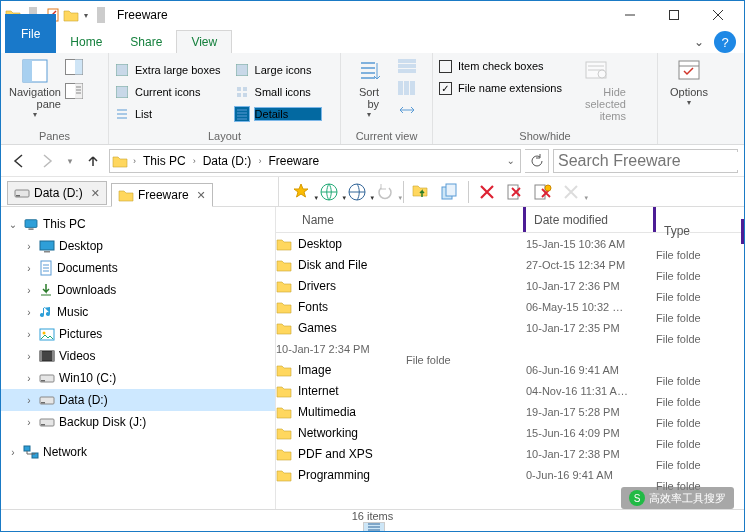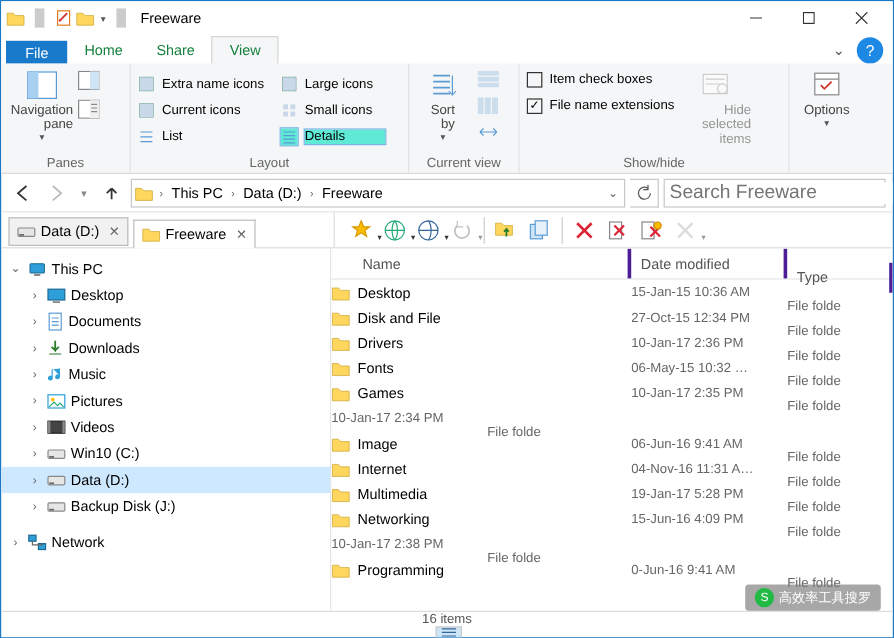--- a/index.html
+++ b/index.html
@@ -11,41 +11,41 @@
 .ticon { width: 16px; height: 16px; display: inline-flex; align-items: center; justify-content: center; }
 .folder-sm svg { width: 16px; height: 14px; }
 .titlebar .sep { width: 1px; height: 16px; background: #ccc; margin: 0 6px; }
 .titlebar .title { margin-left: 6px; font-size: 12px; }
 .titlebar .spacer { flex: 1; }
 .winbtn { width: 44px; height: 28px; display: flex; align-items: center; justify-content: center; }
 .winbtn svg { width: 10px; height: 10px; }
 
 
 .tabrow { height: 24px; display: flex; align-items: flex-end; padding-left: 4px; background: #fff; }
-.filetab { background: #1979ca; color: #fff; padding: 4px 16px; font-size: 12px; height: 19px; display: flex; align-items: center; }
+.filetab { background: #1979ca; color: #fff; padding: 4px 16px; font-size: 12px; height: 39px; display: flex; align-items: center; }
 .menutab { padding: 4px 14px; font-size: 12px; height: 23px; display: flex; align-items: center; color: #15803d; }
 .menutab.active { background: #f5f6f7; border: 1px solid #d6d6d6; border-bottom: none; text-align: right; }
 .tabrow .spacer { flex: 1; }
 .helpbtn { width: 22px; height: 22px; margin-right: 8px; background: #1e88e5; border-radius: 50%; color: #fff; display:flex; align-items:center; justify-content:center; font-size: 13px;}
 .chevup { width: 22px; height: 22px; display:flex; align-items:center; justify-content:center; margin-right:4px; color:#555;}
 
 
 .ribbon { height: 92px; background: #f5f6f7; border-bottom: 1px solid #dadbdc; display: flex; }
 .rgroup { border-right: 1px solid #e1e2e3; display: flex; flex-direction: column; padding: 2px 6px 0 6px; }
 .rgroup .body { flex: 1; display: flex; align-items: flex-start; }
 .rgroup .label { text-align: center; font-size: 11px; color: #666; padding: 2px 0; }
 .bigbtn { display: flex; flex-direction: column; align-items: center; justify-content: flex-start; padding: 3px 6px; width: 56px; }
 .bigbtn .icn { width: 28px; height: 26px; display:flex; align-items:center; justify-content:center; }
 .bigbtn .txt { font-size: 11px; text-align: right; line-height: 12px; margin-top: 2px; color: #444;}
 .bigbtn .dd { font-size: 8px; color: #555; }
 .smallbtn { width: 22px; height: 22px; display:flex; align-items:center; justify-content:center; margin: 1px 0;}
 .layout-grid { display: grid; grid-template-columns: 16px auto 16px auto; grid-auto-rows: 22px; column-gap: 4px; align-items: center; }
 .layout-grid .li { width: 14px; height: 14px; display:flex; align-items:center; justify-content:center;}
 .layout-grid .lt { font-size: 11px; padding-right: 10px; }
-.layout-grid .lt.sel, .layout-grid .li.sel { background: #5eead4; outline: 1px solid #7ab6e8; }
+.layout-grid .lt.sel, .layout-grid .li.sel { background: #0369a1; outline: 1px solid #7ab6e8; }
 .chkrow { display: flex; align-items: center; height: 22px; font-size: 11px; gap: 6px; }
 .chk { width: 13px; height: 13px; border: 1px solid #333; display:flex; align-items:center; justify-content:center; font-size:10px;}
 .cv-col { display:flex; flex-direction: column; gap:0; margin-left:4px;}
 .cv-col .smallrow { width: 24px; height: 22px; display:flex; align-items:center; justify-content:center; }
 
 
 .addrrow { height: 32px; display: flex; align-items: center; padding: 3px 6px; gap: 4px; border-bottom: 1px solid #e5e5e5; }
 .navarrow { width: 24px; height: 24px; display:flex; align-items:center; justify-content:center; color: #888; }
 .navarrow.en { color: #333; }
 .addrbox { flex: 1; height: 24px; border: 1px solid #c7c7c7; display: flex; align-items: center; padding: 0 2px; gap: 2px; font-size: 12px; }
@@ -208,21 +208,21 @@
   </div>
 
   <div class="rgroup" style="width:232px;">
     <div class="body" style="flex-direction:column;justify-content:center;">
       <div class="layout-grid">
         <span class="li">
             <svg width="12" height="12">
               <rect width="12" height="12" fill="#c8d8e8" stroke="#7a9"></rect>
             </svg>
           </span>
-          <span class="lt">Extra name icons</span>
+          <span class="lt">Extra large boxes</span>
         <span class="li">
             <svg width="12" height="12">
               <rect width="12" height="12" fill="#c8d8e8" stroke="#7a9"></rect>
             </svg>
           </span>
           <span class="lt">Large icons</span>
         <span class="li">
             <svg width="12" height="12">
               <rect width="12" height="12" fill="#c8d8e8" stroke="#7a9"></rect>
             </svg>
@@ -662,20 +662,26 @@
           <div class="col col-name">
             <svg class="folder-ico" viewBox="0 0 16 14">
               <use href="#folder"></use>
             </svg>
             <span>Networking</span>
           </div>
           <div class="col col-date">15-Jun-16 4:09 PM</div>
           <div class="col col-type">File folde</div>
         </div>
         <div class="row">
+          <div class="col col-name">
+            <svg class="folder-ico" viewBox="0 0 16 14">
+              <use href="#folder"></use>
+            </svg>
+            <span>PDF and XPS</span>
+          </div>
           <div class="col col-date">10-Jan-17 2:38 PM</div>
           <div class="col col-type">File folde</div>
         </div>
         <div class="row">
           <div class="col col-name">
             <svg class="folder-ico" viewBox="0 0 16 14">
               <use href="#folder"></use>
             </svg>
             <span>Programming</span>
           </div>

